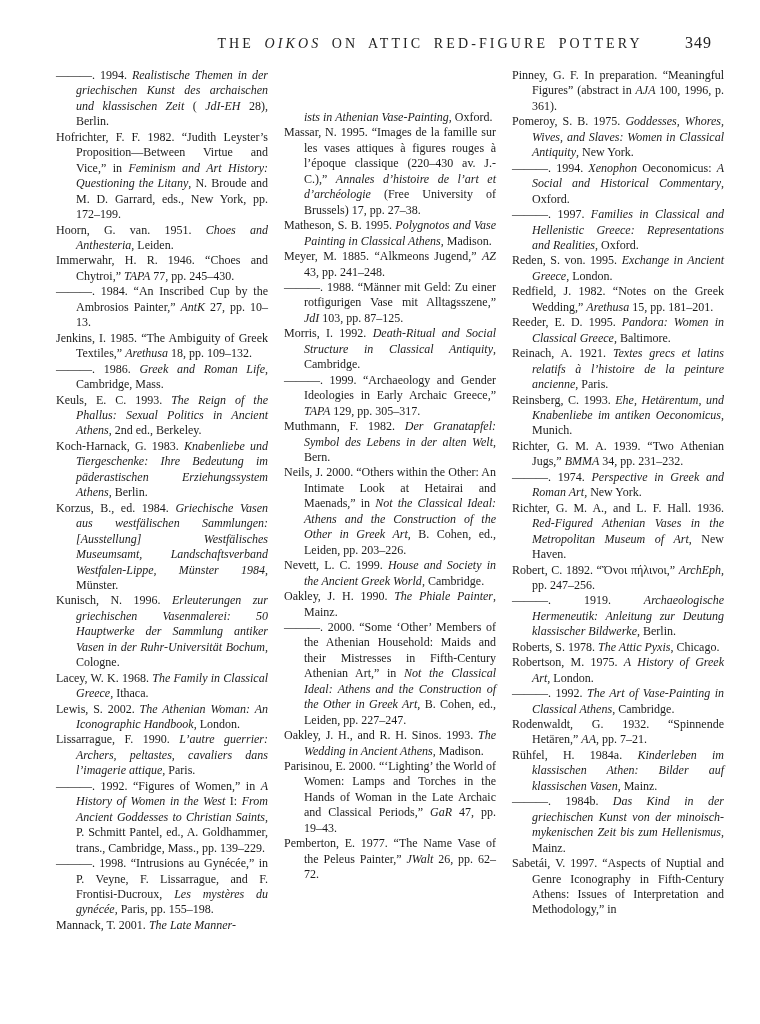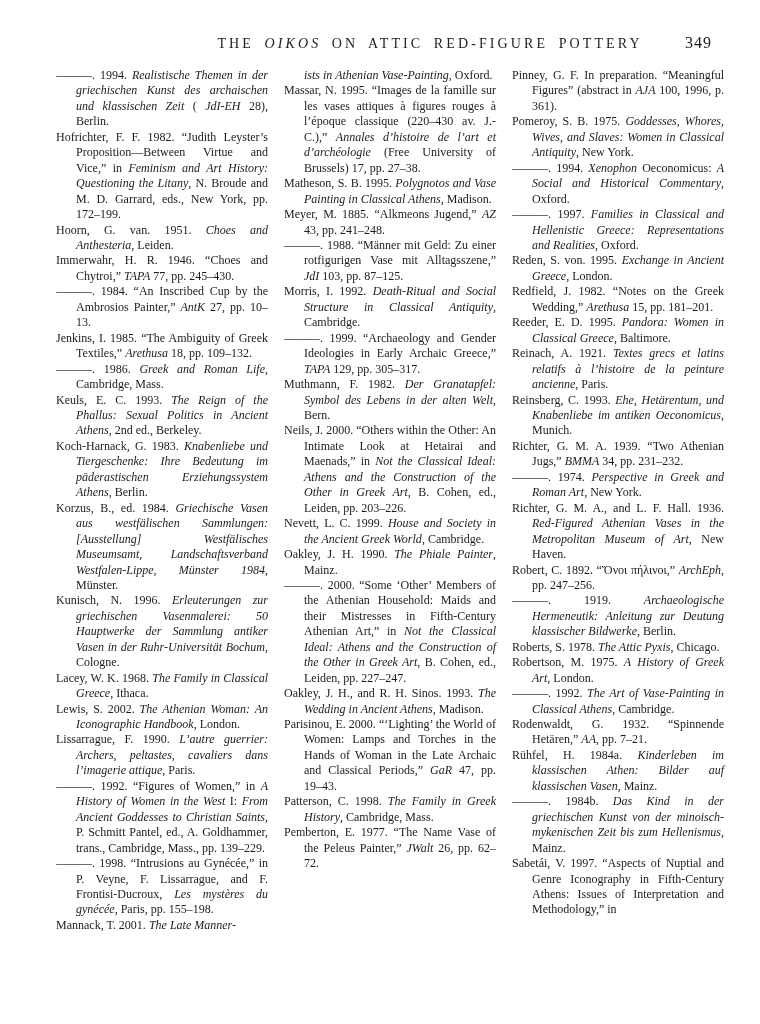--- a/index.html
+++ b/index.html
@@ -29,21 +29,21 @@
     display: flex; gap: 16px;
   }
   .col {
     width: 212px;
     font-size: 12px;
     line-height: 15.45px;
     text-align: justify;
     color: #1b1b1b;
   }
   .entry { padding-left: 20px; text-indent: -20px; }
-  .entry.cont { text-indent: 0; }
+  .entry.cont { text-indent: 0; margin-top: 42px; }
   .it { font-style: italic; }
 </style>
 </head>
 <body>
 
 <div class="page">
   <div class="running-head">
     <div class="head-title"><span>THE </span><span class="it-caps">OIKOS</span><span> ON ATTIC RED-FIGURE POTTERY</span></div>
     <div class="page-num">349</div>
   </div>
@@ -76,21 +76,20 @@
         <div class="entry"><span>———. 1988. “Männer mit Geld: Zu einer rotfigurigen Vase mit Alltagsszene,” </span><span class="it">JdI</span><span> 103, pp. 87–125.</span></div>
         <div class="entry"><span>Morris, I. 1992. </span><span class="it">Death-Ritual and Social Structure in Classical Antiquity</span><span>, Cambridge.</span></div>
         <div class="entry"><span>———. 1999. “Archaeology and Gender Ideologies in Early Archaic Greece,” </span><span class="it">TAPA</span><span> 129, pp. 305–317.</span></div>
         <div class="entry"><span>Muthmann, F. 1982. </span><span class="it">Der Granatapfel: Symbol des Lebens in der alten Welt</span><span>, Bern.</span></div>
         <div class="entry"><span>Neils, J. 2000. “Others within the Other: An Intimate Look at Hetairai and Maenads,” in </span><span class="it">Not the Classical Ideal: Athens and the Construction of the Other in Greek Art</span><span>, B. Cohen, ed., Leiden, pp. 203–226.</span></div>
         <div class="entry"><span>Nevett, L. C. 1999. </span><span class="it">House and Society in the Ancient Greek World</span><span>, Cambridge.</span></div>
         <div class="entry"><span>Oakley, J. H. 1990. </span><span class="it">The Phiale Painter</span><span>, Mainz.</span></div>
         <div class="entry"><span>———. 2000. “Some ‘Other’ Members of the Athenian Household: Maids and their Mistresses in Fifth-Century Athenian Art,” in </span><span class="it">Not the Classical Ideal: Athens and the Construction of the Other in Greek Art</span><span>, B. Cohen, ed., Leiden, pp. 227–247.</span></div>
         <div class="entry"><span>Oakley, J. H., and R. H. Sinos. 1993. </span><span class="it">The Wedding in Ancient Athens</span><span>, Madison.</span></div>
         <div class="entry"><span>Parisinou, E. 2000. “‘Lighting’ the World of Women: Lamps and Torches in the Hands of Woman in the Late Archaic and Classical Periods,” </span><span class="it">GaR</span><span> 47, pp. 19–43.</span></div>
-        <div class="entry"><span>Patterson, C. 1998. </span><span class="it">The Family in Greek History</span><span>, Cambridge, Mass.</span></div>
         <div class="entry"><span>Pemberton, E. 1977. “The Name Vase of the Peleus Painter,” </span><span class="it">JWalt</span><span> 26, pp. 62–72.</span></div>
       </div>
     <div class="col" id="col-2">
         <div class="entry"><span>Pinney, G. F. In preparation. “Meaningful Figures” (abstract in </span><span class="it">AJA</span><span> 100, 1996, p. 361).</span></div>
         <div class="entry"><span>Pomeroy, S. B. 1975. </span><span class="it">Goddesses, Whores, Wives, and Slaves: Women in Classical Antiquity</span><span>, New York.</span></div>
         <div class="entry"><span>———. 1994. </span><span class="it">Xenophon</span><span> Oeconomicus: </span><span class="it">A Social and Historical Commentary</span><span>, Oxford.</span></div>
         <div class="entry"><span>———. 1997. </span><span class="it">Families in Classical and Hellenistic Greece: Representations and Realities</span><span>, Oxford.</span></div>
         <div class="entry"><span>Reden, S. von. 1995. </span><span class="it">Exchange in Ancient Greece</span><span>, London.</span></div>
         <div class="entry"><span>Redfield, J. 1982. “Notes on the Greek Wedding,” </span><span class="it">Arethusa</span><span> 15, pp. 181–201.</span></div>
         <div class="entry"><span>Reeder, E. D. 1995. </span><span class="it">Pandora: Women in Classical Greece</span><span>, Baltimore.</span></div>

